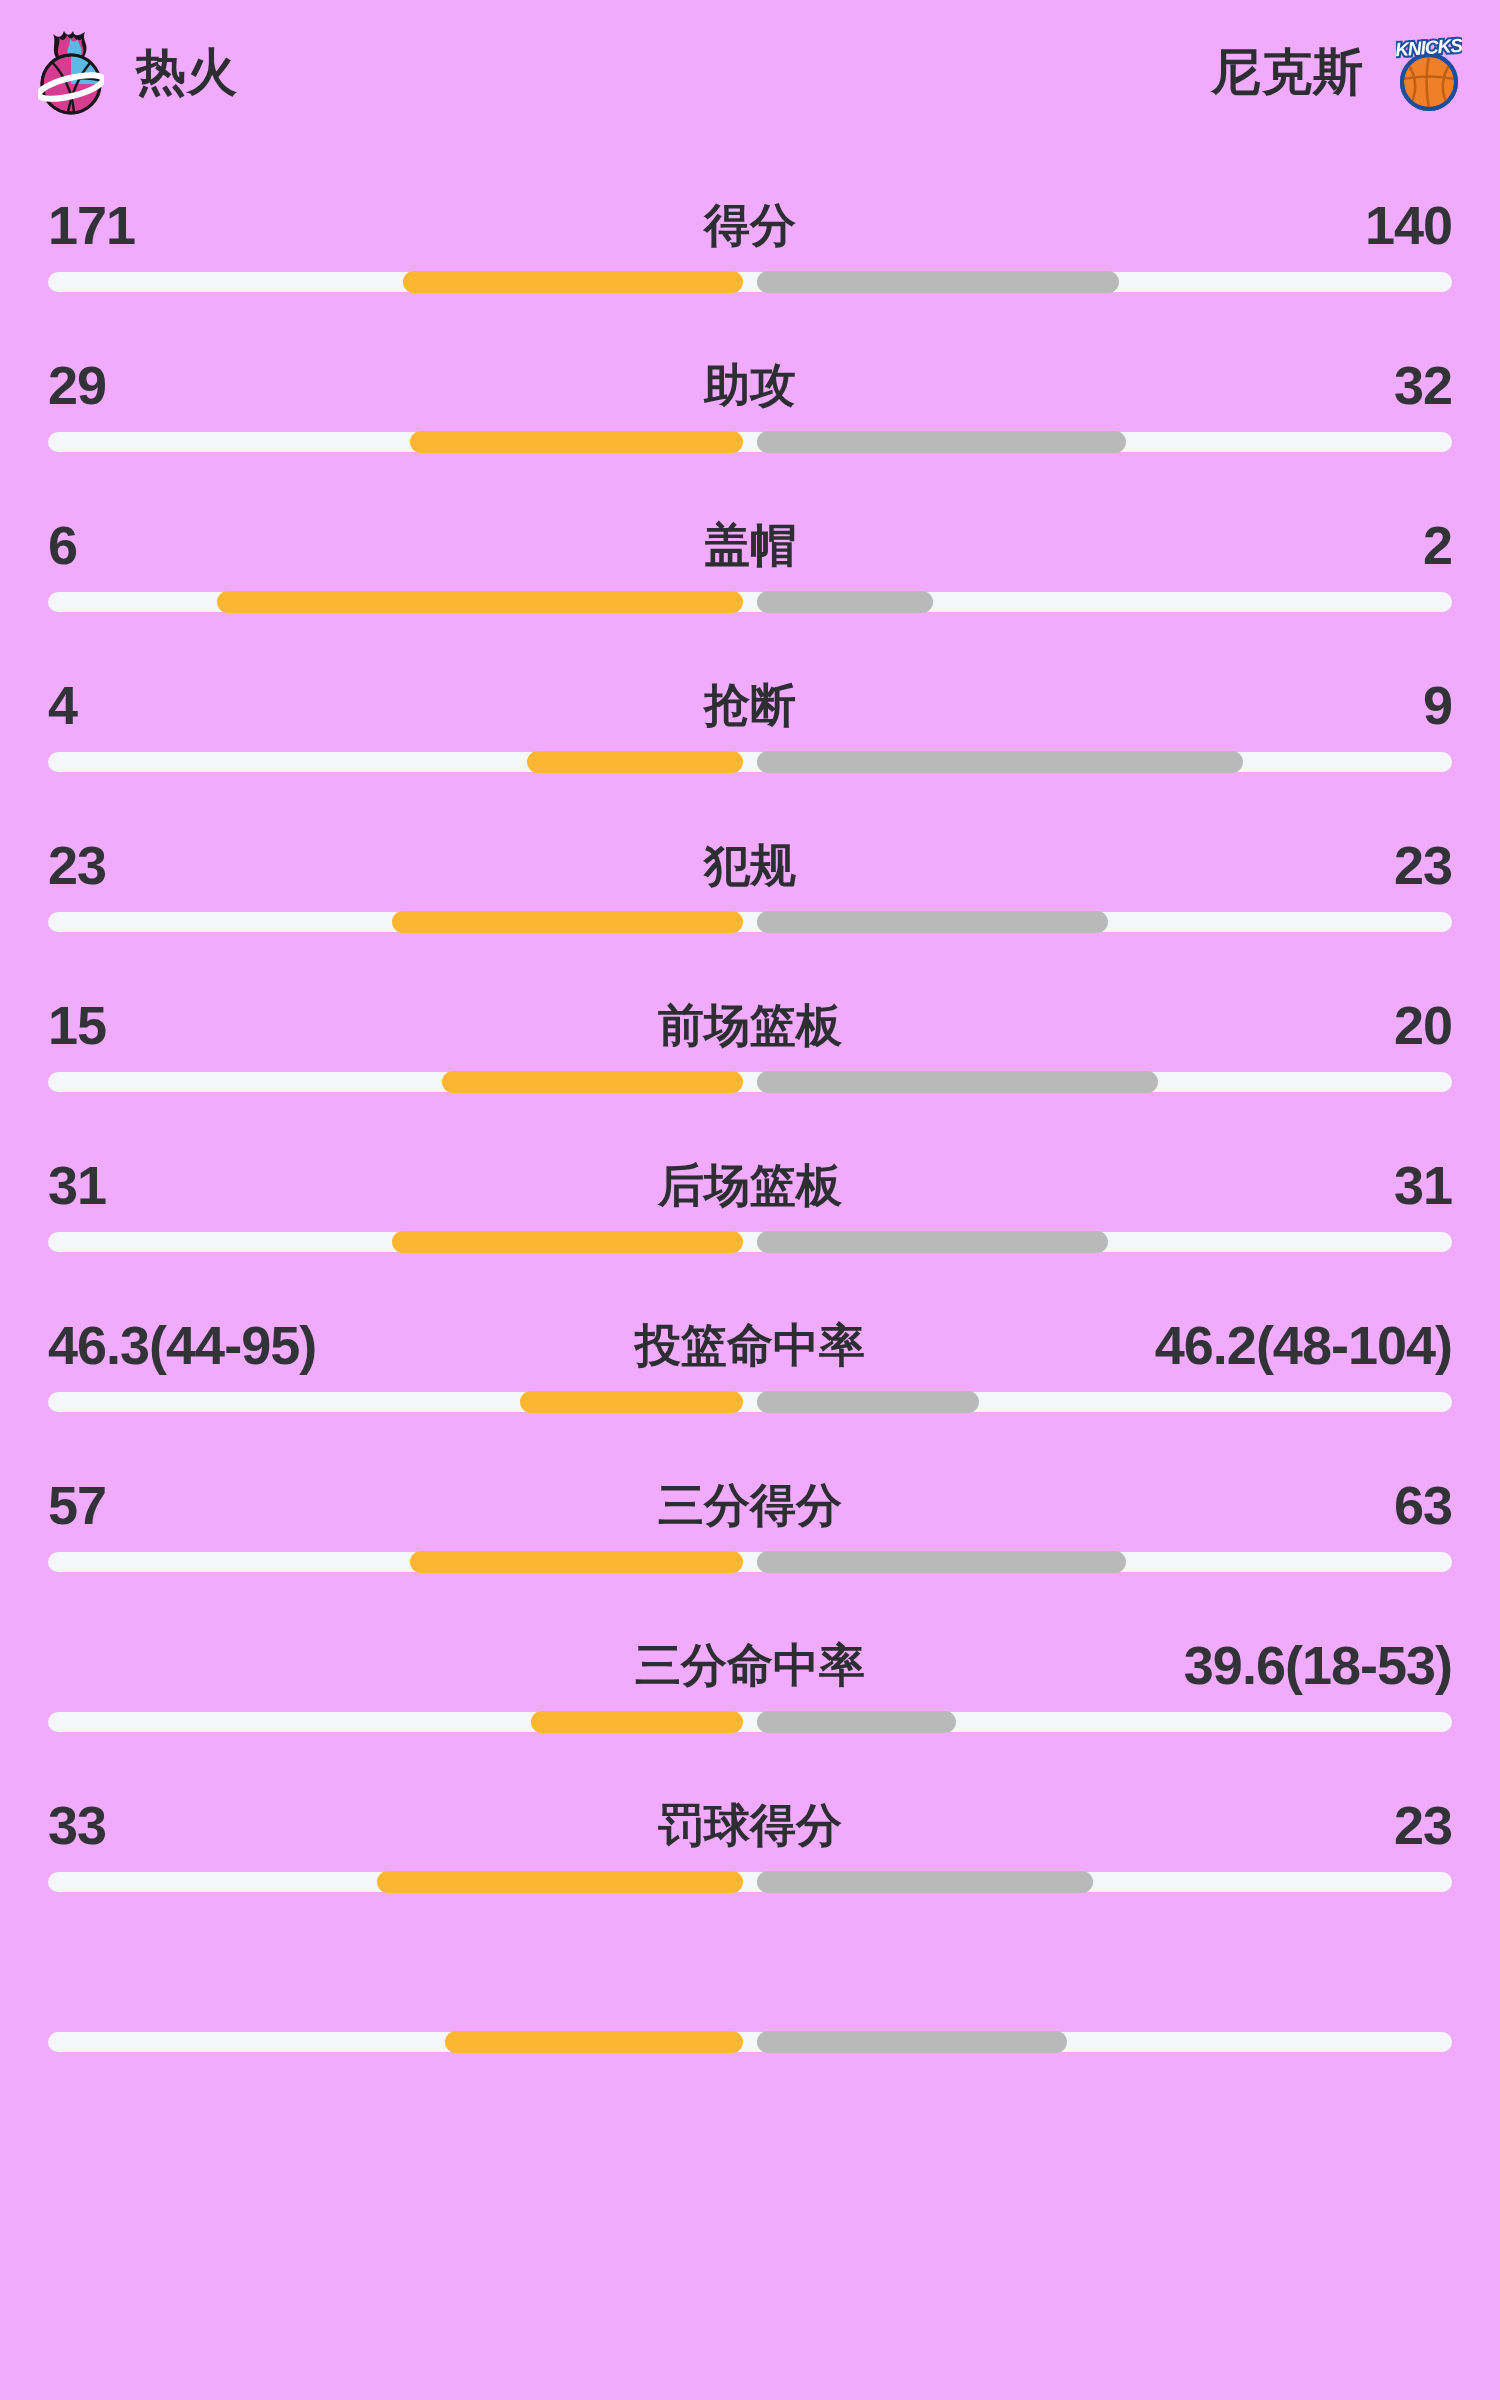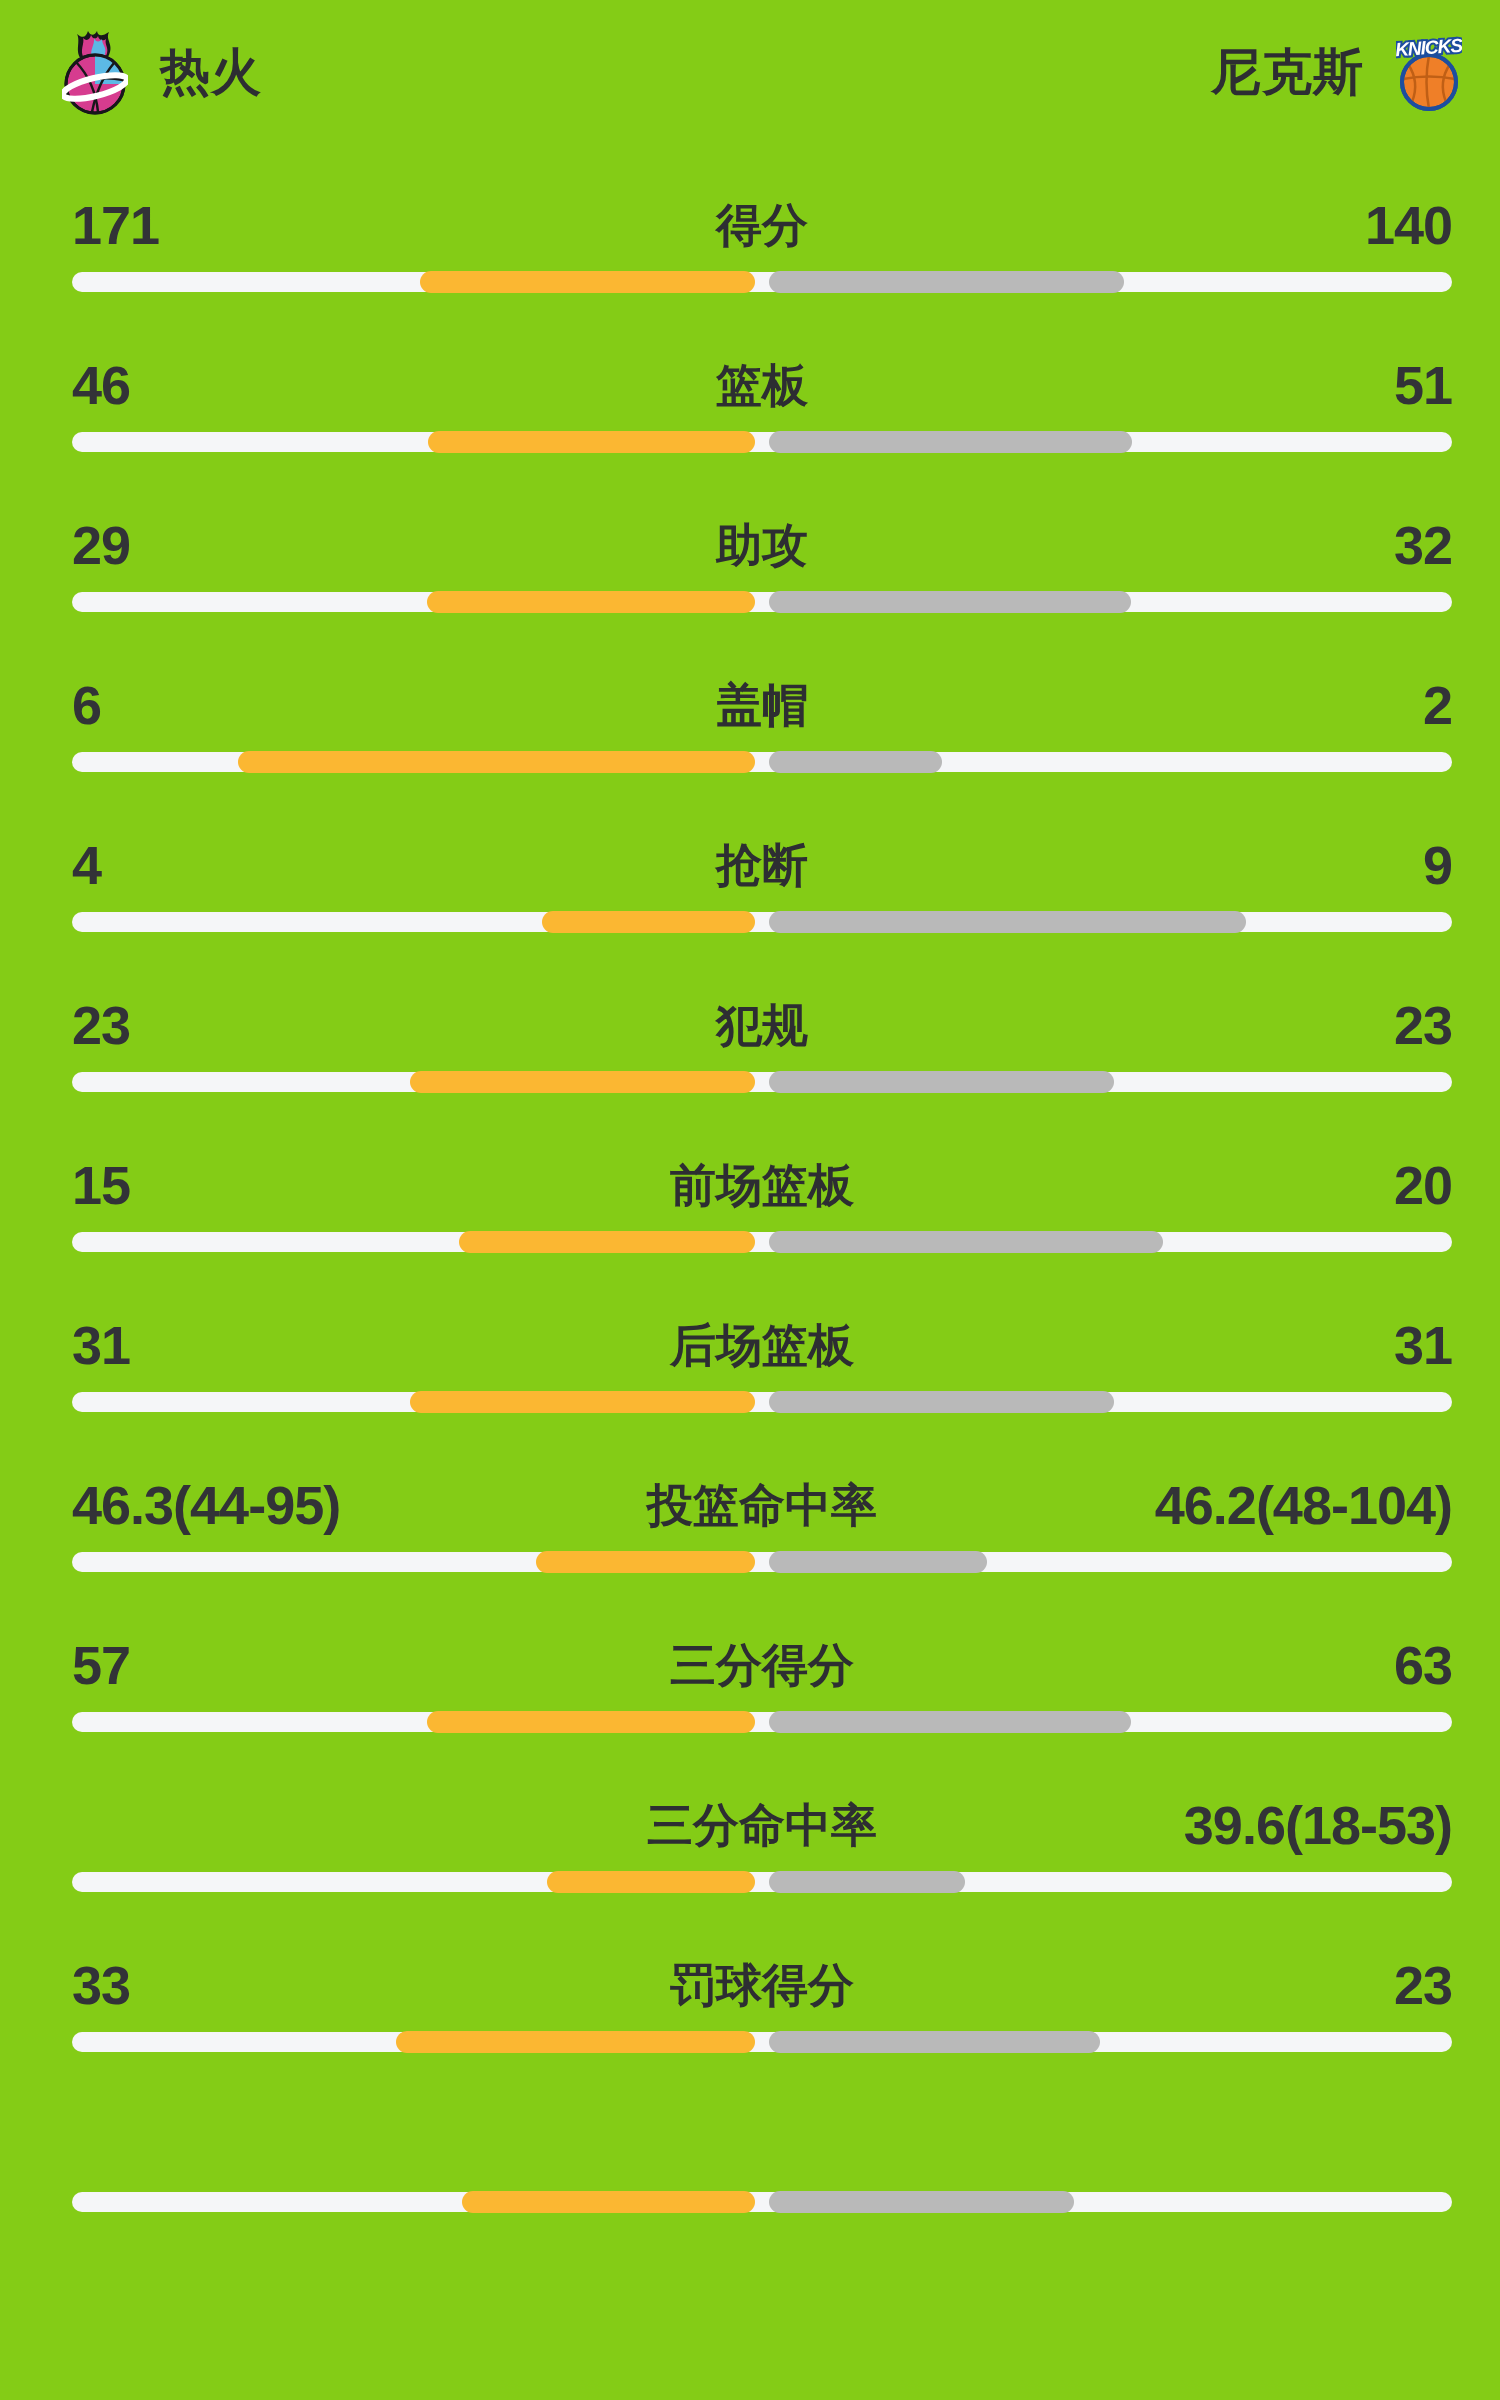--- a/index.html
+++ b/index.html
@@ -1,17 +1,17 @@
 <!DOCTYPE html>
 <html><head>
 <meta charset="utf-8">
 <style>
   * { margin:0; padding:0; box-sizing:border-box; }
   html,body { width:1500px; background:#ffffff; font-family:"Liberation Sans","DejaVu Sans",sans-serif; }
-  .page { width:1500px; height:2400px; background:#84cc16; overflow:hidden;padding-left:24px; }
+  .page { width:1500px; height:2400px; background:#f0abfc; overflow:hidden; }
 
   
   .header { height:145px; display:flex; align-items:center; justify-content:space-between; padding:0 38px; }
   .team { display:flex; align-items:center; gap:32px; }
   .team-name { font-size:50px; font-weight:700; color:#2d2e32; letter-spacing:1px; }
   .logo { width:66px; height:86px; display:block; }
 
   
   .stats { padding:0 48px; }
   .stat-row { height:160px; position:relative; }
@@ -69,32 +69,20 @@
         <span class="stat-label">得分</span>
         <span class="val right">140</span>
       </div>
       <div class="bars">
         <div class="track"></div>
         <div class="bar home" style="width: 24.25%;"></div>
         <div class="bar away" style="width: 25.75%;"></div>
       </div>
     </div>
 
-    <div class="stat-row">
-      <div class="stat-text">
-        <span class="val left">46</span>
-        <span class="stat-label">篮板</span>
-        <span class="val right">51</span>
-      </div>
-      <div class="bars">
-        <div class="track"></div>
-        <div class="bar home" style="width: 23.7%;"></div>
-        <div class="bar away" style="width: 26.3%;"></div>
-      </div>
-    </div>
 
     <div class="stat-row">
       <div class="stat-text">
         <span class="val left">29</span>
         <span class="stat-label">助攻</span>
         <span class="val right">32</span>
       </div>
       <div class="bars">
         <div class="track"></div>
         <div class="bar home" style="width: 23.75%;"></div>

